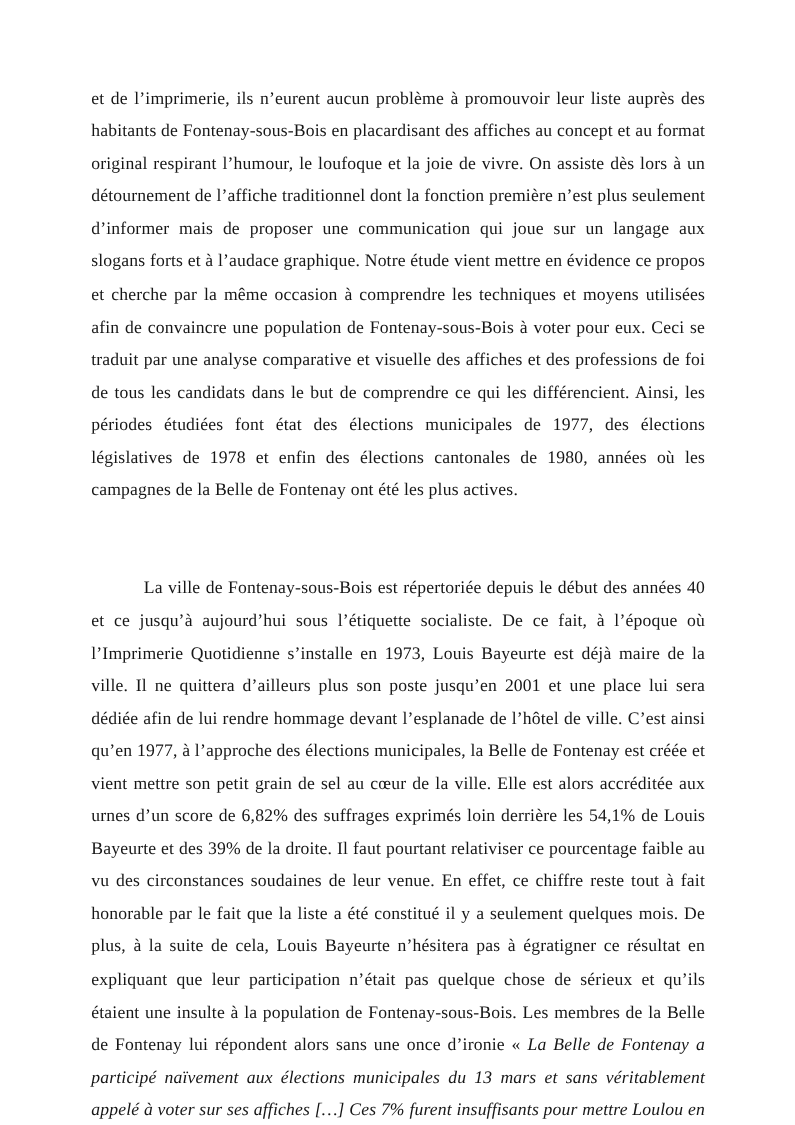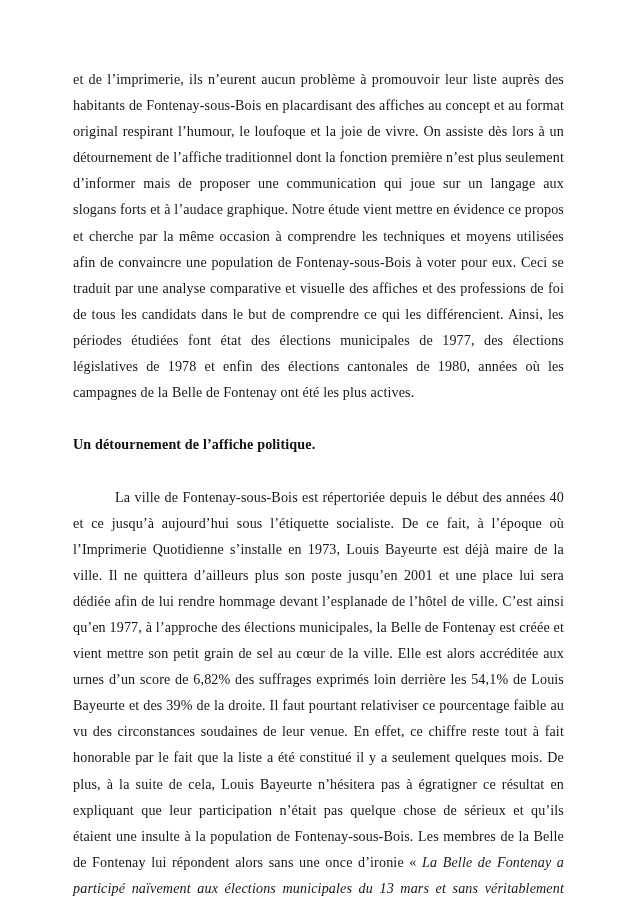--- a/index.html
+++ b/index.html
@@ -69,20 +69,19 @@
 </head>
 <body>
 
 <div class="page">
   <div class="text-column">
 
     <p class="body-par">et de l’imprimerie, ils n’eurent aucun problème à promouvoir leur liste auprès des habitants de Fontenay-sous-Bois en placardisant des affiches au concept et au format original respirant l’humour, le loufoque et la joie de vivre. On assiste dès lors à un détournement de l’affiche traditionnel dont la fonction première n’est plus seulement d’informer mais de proposer une communication qui joue sur un langage aux slogans forts et à l’audace graphique. Notre étude vient mettre en évidence ce propos et cherche par la même occasion à comprendre les techniques et moyens utilisées afin de convaincre une population de Fontenay-sous-Bois à voter pour eux. Ceci se traduit par une analyse comparative et visuelle des affiches et des professions de foi de tous les candidats dans le but de comprendre ce qui les différencient. Ainsi, les périodes étudiées font état des élections municipales de 1977, des élections législatives de 1978 et enfin des élections cantonales de 1980, années où les campagnes de la Belle de Fontenay ont été les plus actives.</p>
 
     <div class="gap-line"></div>
 
-    <h2 class="section-heading">Un détournement de l’affiche politique.</h2>
 
     <div class="gap-line"></div>
 
     <p class="body-par indented"><span>La ville de Fontenay-sous-Bois est répertoriée depuis le début des années 40 et ce jusqu’à aujourd’hui sous l’étiquette socialiste. De ce fait, à l’époque où l’Imprimerie Quotidienne s’installe en 1973, Louis Bayeurte est déjà maire de la ville. Il ne quittera d’ailleurs plus son poste jusqu’en 2001 et une place lui sera dédiée afin de lui rendre hommage devant l’esplanade de l’hôtel de ville. C’est ainsi qu’en 1977, à l’approche des élections municipales, la Belle de Fontenay est créée et vient mettre son petit grain de sel au cœur de la ville. Elle est alors accréditée aux urnes d’un score de 6,82% des suffrages exprimés loin derrière les 54,1% de Louis Bayeurte et des 39% de la droite. Il faut pourtant relativiser ce pourcentage faible au vu des circonstances soudaines de leur venue. En effet, ce chiffre reste tout à fait honorable par le fait que la liste a été constitué il y a seulement quelques mois. De plus, à la suite de cela, Louis Bayeurte n’hésitera pas à égratigner ce résultat en expliquant que leur participation n’était pas quelque chose de sérieux et qu’ils étaient une insulte à la population de Fontenay-sous-Bois. Les membres de la Belle de Fontenay lui répondent alors sans une once d’ironie </span><span>« </span><span class="quote-italic">La Belle de Fontenay a participé naïvement aux élections municipales du 13 mars et sans véritablement appelé à voter sur ses affiches […] Ces 7% furent insuffisants pour mettre Loulou en ballotage, dommage car il aurait sans doute dû ravaler son mépris et nous considérer avec intérêt.</span></p>
 
   </div>
 </div>
 
 </body></html>

